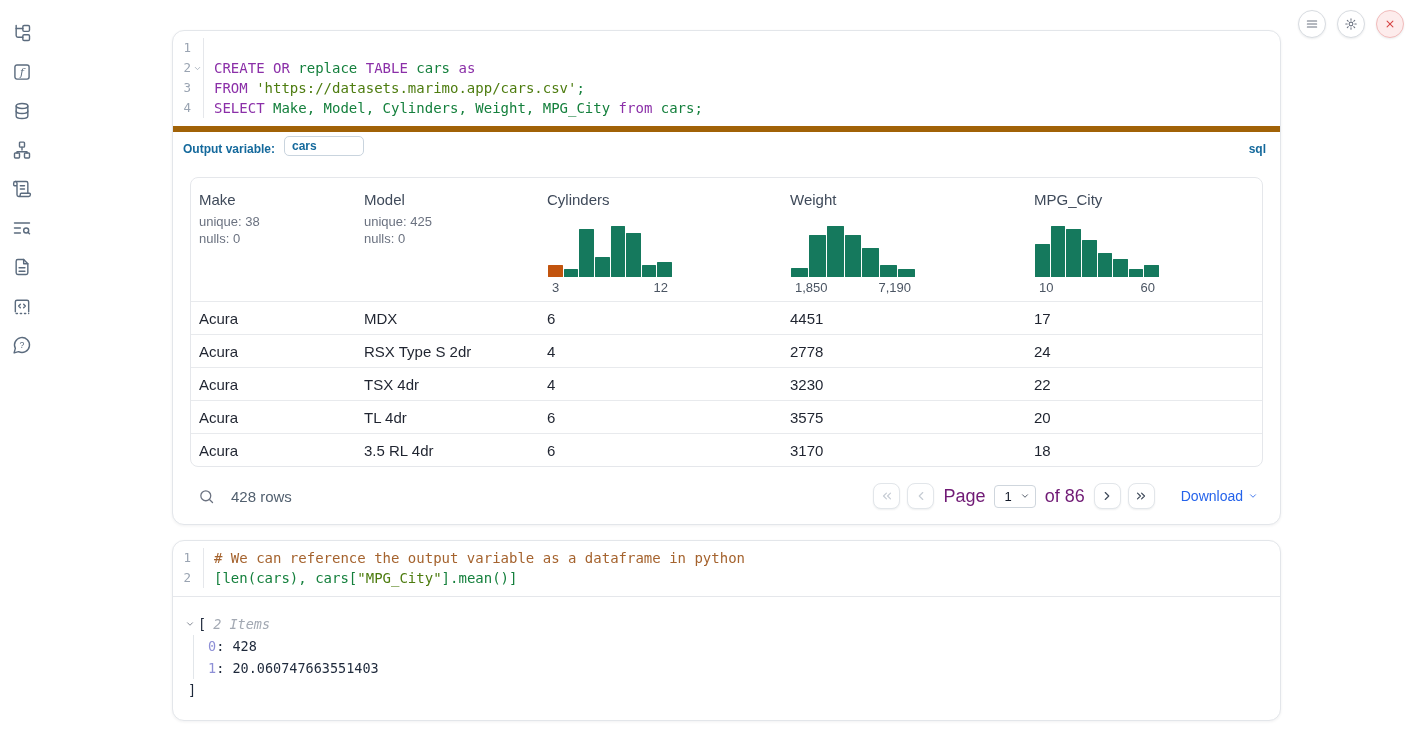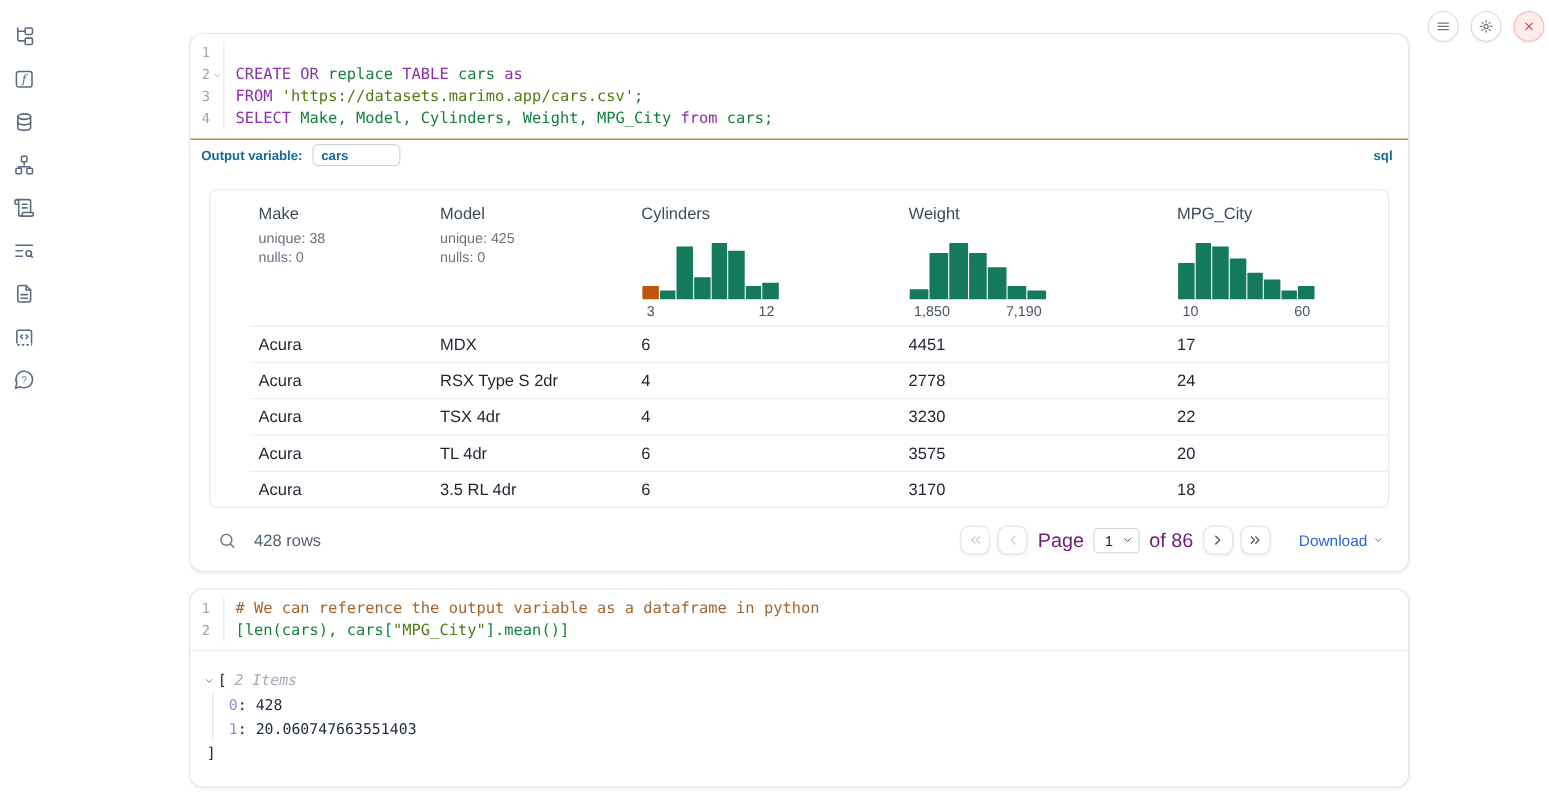--- a/index.html
+++ b/index.html
@@ -28,28 +28,28 @@
   .gutter { flex:0 0 31px; display:flex; justify-content:flex-end; align-items:center; color:#9aa4b2; font-size:12.5px; border-right:1px solid #e5e7eb; }
   .lnum { }
   .fold { width:11px; height:11px; margin:0 0 0 1px; display:flex; align-items:center; justify-content:center; }
   .fold svg { width:9px; height:9px; stroke:#9aa4b2; fill:none; stroke-width:2; stroke-linecap:round; stroke-linejoin:round; }
   .code-text { padding-left:10px; white-space:pre; color:#1f2430; }
   .tok-comment { color:#a5632e; }
   .tok-kw { color:#8b2fa8; }
   .tok-str { color:#4d7c0f; }
   .tok-plain { color:#15803d; }
 
-  .outvar-row { border-top:1px solid #a16207; display:flex; align-items:center; padding:4px 10px 5px 10px; gap:9px; }
+  .outvar-row { border-top:6px solid #a16207; display:flex; align-items:flex-end; padding:4px 10px 5px 10px; gap:9px; }
   .outvar-label { color:#14699c; font-weight:700; font-size:12px; }
   .outvar-input { width:80px; border:1px solid #c9d4de; border-radius:5px; font-family:"Liberation Sans",sans-serif; font-weight:700; font-size:12px; color:#14699c; padding:2px 7px; outline:none; }
   .lang-badge { margin-left:auto; color:#14699c; font-weight:700; font-size:12px; padding-right:4px; }
 
   
   .cell-output { padding:16px 17px 14px 17px; }
-  .datatable { border:1px solid #e5e7eb; border-radius:8px; overflow:hidden;padding-left:36px; }
+  .datatable { border:1px solid #e5e7eb; border-radius:8px; overflow:hidden; }
   .dt-header { display:grid; grid-template-columns:165px 183px 243px 244px 1fr; height:123px; }
   .col-head { padding:13px 8px 6px 8px; display:flex; flex-direction:column; cursor:pointer; }
   .col-title { font-size:15px; color:#3f4a5a; }
   .col-stats { margin-top:5px; font-size:13px; color:#6b7280; line-height:17px; }
   .hist { margin-top:auto; width:124px; margin-left:1px; }
   .bars { display:flex; align-items:flex-end; gap:1px; height:52px; }
   .bar { flex:1; border-radius:0.5px; }
   .hist-labels { display:flex; justify-content:space-between; font-size:13px; color:#4b5563; margin-top:3px; padding:0 4px; }
 
   .dt-row { display:grid; grid-template-columns:165px 183px 243px 244px 1fr; height:33px; align-items:center; border-top:1px solid #e8eaed; font-size:15px; color:#1f2430; cursor:default; }

